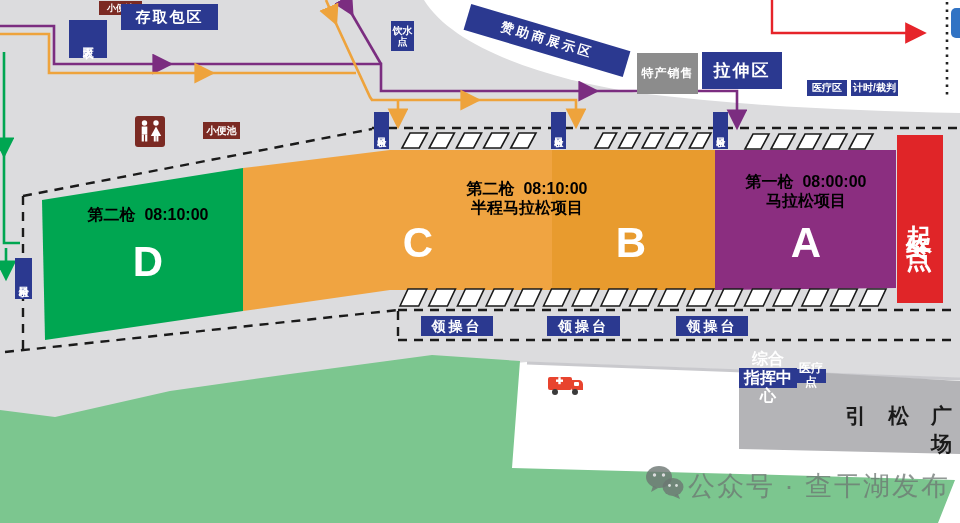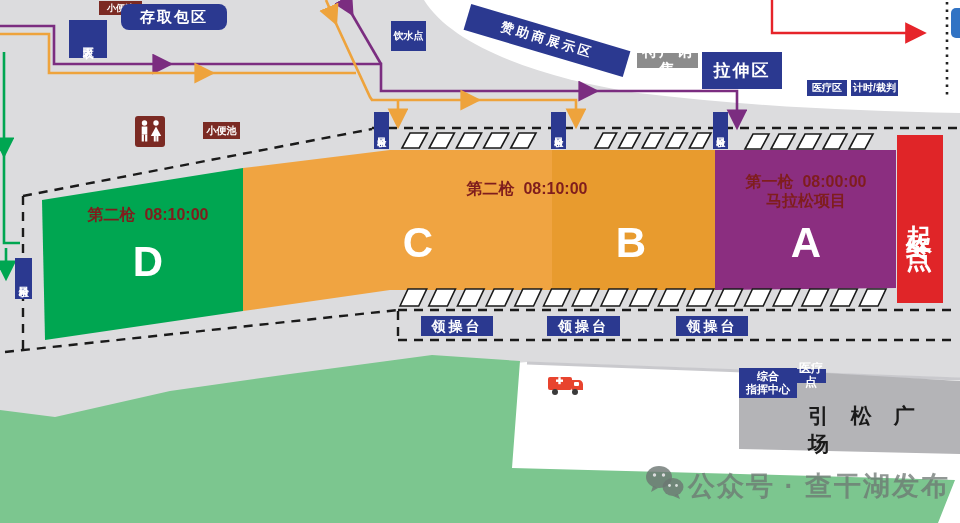--- a/index.html
+++ b/index.html
@@ -6,31 +6,31 @@
   .stage{position:relative;width:960px;height:523px;background:#DCDCDE;overflow:hidden;
          font-family:"Liberation Sans","DejaVu Sans",sans-serif;}
   .stage svg.maplayer{position:absolute;left:0;top:0;}
   .abs{position:absolute;}
   .lbl{position:absolute;background:#2B3990;color:#fff;font-weight:bold;
        display:flex;align-items:center;justify-content:center;text-align:center;line-height:1.15;}
   .lbl.darkred{background:#7B2A23;margin-left:32px;}
   .lbl.gray{background:#8C8C8C;}
   .vtext{writing-mode:vertical-rl;text-orientation:upright;}
   .barrier{fill:#ffffff;stroke:#1a1a1a;stroke-width:1.6;}
-  .zonetext{position:absolute;color:#7f1d1d;font-weight:bold;text-align:center;}
+  .zonetext{position:absolute;color:#000000;font-weight:bold;text-align:center;}
   .zonetext .ln{font-size:16px;line-height:19px;white-space:pre;}
   .zoneletter{position:absolute;color:#fff;font-weight:bold;font-size:42px;line-height:42px;
               text-align:center;}
   .startfinish{position:absolute;left:897px;top:135px;width:46px;height:168px;
                display:flex;align-items:center;justify-content:center;
                writing-mode:vertical-rl;text-orientation:upright;color:#fff;
                font-size:26px;font-weight:bold;letter-spacing:10px;}
   .plaza-label{position:absolute;left:808px;top:402px;width:152px;color:#1a1a1a;
-               font-size:21px;font-weight:bold;letter-spacing:8px;text-align:left;}
-  .watermark-text{position:absolute;left:688px;top:468px;font-size:27px;font-weight:bold;
+               font-size:21px;font-weight:bold;letter-spacing:8px;text-align:right;}
+  .watermark-text{position:absolute;left:688px;top:468px;font-size:27px;font-weight:normal;
                   color:rgba(108,118,114,0.75);letter-spacing:2px;white-space:nowrap;}
   .cornerblue{position:absolute;left:951px;top:8px;width:12px;height:30px;background:#3173C4;
               border-radius:5px 0 0 5px;}
 </style>
 </head>
 <body>
 
 <div class="stage">
 
   <svg class="maplayer" width="960" height="523" viewBox="0 0 960 523">
@@ -134,80 +134,81 @@
     </g>
     <g stroke="#E6242A" stroke-width="2.4" fill="none">
       <polyline points="772,0 772,33 922,33" marker-end="url(#arrR)"></polyline>
     </g>
   </svg>
 
   <div class="lbl darkred" style="left:67px;top:1px;width:43px;height:14px;font-size:9px;">小便池</div>
 
   <div class="lbl vtext" style="left:69px;top:20px;width:38px;height:38px;font-size:11px;">更衣区</div>
 
-  <div class="lbl" style="left:121px;top:4px;width:106px;height:26px;font-size:15px;letter-spacing:2px;border-radius:8px;">存取包区</div>
+  <div class="lbl" style="left:121px;top:4px;width:97px;height:26px;font-size:15px;letter-spacing:2px;">存取包区</div>
 
   <div class="abs" style="left:135px;top:116px;width:30px;height:31px;background:#7B2A23;border-radius:3px;">
     <svg width="30" height="31" viewBox="0 0 30 31">
       <g fill="#fff">
         <circle cx="9.5" cy="7" r="2.7"></circle>
         <rect x="6.7" y="10.5" width="5.6" height="8"></rect>
         <rect x="6.7" y="18.5" width="2.2" height="7"></rect>
         <rect x="10.1" y="18.5" width="2.2" height="7"></rect>
         <circle cx="21" cy="7" r="2.7"></circle>
         <polygon points="21,10.5 15.8,20 26.2,20"></polygon>
         <rect x="18.8" y="20" width="2" height="5.5"></rect>
         <rect x="21.4" y="20" width="2" height="5.5"></rect>
       </g>
     </svg>
   </div>
 
   <div class="lbl darkred" style="left:171px;top:122px;width:37px;height:17px;font-size:10px;">小便池</div>
 
-  <div class="lbl" style="left:391px;top:21px;width:35px;height:30px;font-size:10px;">饮水点</div>
+  <div class="lbl" style="left:391px;top:21px;width:23px;height:30px;font-size:10px;">饮水点</div>
 
   <div class="lbl" style="left:464px;top:27px;width:166px;height:27px;font-size:13px;letter-spacing:3px;transform:rotate(16.5deg);">赞助商展示区</div>
 
-  <div class="lbl gray" style="left:637px;top:53px;width:61px;height:15px;font-size:16px;letter-spacing:1px;">特产销售</div>
+  <div class="lbl gray" style="left:637px;top:53px;width:61px;height:41px;font-size:12px;letter-spacing:1px;">特产销售</div>
 
   <div class="lbl" style="left:702px;top:52px;width:80px;height:37px;font-size:17px;letter-spacing:2px;">拉伸区</div>
 
   <div class="lbl" style="left:807px;top:80px;width:40px;height:16px;font-size:10px;">医疗区</div>
 
   <div class="lbl" style="left:851px;top:80px;width:47px;height:16px;font-size:10px;">计时/裁判</div>
 
   <div class="lbl vtext" style="left:15px;top:258px;width:17px;height:41px;font-size:10px;">检录口</div>
   <div class="lbl vtext" style="left:374px;top:112px;width:15px;height:37px;font-size:9px;">检录口</div>
   <div class="lbl vtext" style="left:551px;top:112px;width:15px;height:37px;font-size:9px;">检录口</div>
   <div class="lbl vtext" style="left:713px;top:112px;width:15px;height:37px;font-size:9px;">检录口</div>
 
   <div class="zonetext" style="left:48px;top:205px;width:200px;">
     <div class="ln">第二枪  08:10:00</div>
   </div>
   <div class="zoneletter" style="left:116px;top:241px;width:64px;">D</div>
 
   <div class="zonetext" style="left:377px;top:179px;width:300px;">
     <div class="ln">第二枪  08:10:00</div>
+    <div class="ln">半程马拉松项目</div>
   </div>
   <div class="zoneletter" style="left:386px;top:222px;width:64px;">C</div>
   <div class="zoneletter" style="left:599px;top:222px;width:64px;">B</div>
 
   <div class="zonetext" style="left:716px;top:172px;width:180px;">
     <div class="ln">第一枪  08:00:00</div>
     <div class="ln">马拉松项目</div>
   </div>
   <div class="zoneletter" style="left:774px;top:222px;width:64px;">A</div>
 
   <div class="startfinish">起终点</div>
 
   <div class="lbl" style="left:421px;top:316px;width:72px;height:20px;font-size:14px;letter-spacing:3px;">领操台</div>
   <div class="lbl" style="left:547px;top:316px;width:73px;height:20px;font-size:14px;letter-spacing:3px;">领操台</div>
   <div class="lbl" style="left:676px;top:316px;width:72px;height:20px;font-size:14px;letter-spacing:3px;">领操台</div>
 
-  <div class="lbl" style="left:739px;top:368px;width:58px;height:30px;font-size:11px;flex-direction:column;">
+  <div class="lbl" style="left:739px;top:368px;width:58px;height:20px;font-size:16px;flex-direction:column;">
     <div>综合</div>
     <div>指挥中心</div>
   </div>
   <div class="lbl" style="left:796px;top:369px;width:30px;height:14px;font-size:12px;">医疗点</div>
 
   <div class="plaza-label">引 松 广 场</div>
 
   <div class="abs" style="left:546px;top:372px;width:40px;height:26px;">
     <svg width="40" height="26" viewBox="0 0 40 26">
       <rect x="2" y="5" width="24" height="13" rx="2" fill="#E8432E"></rect>

